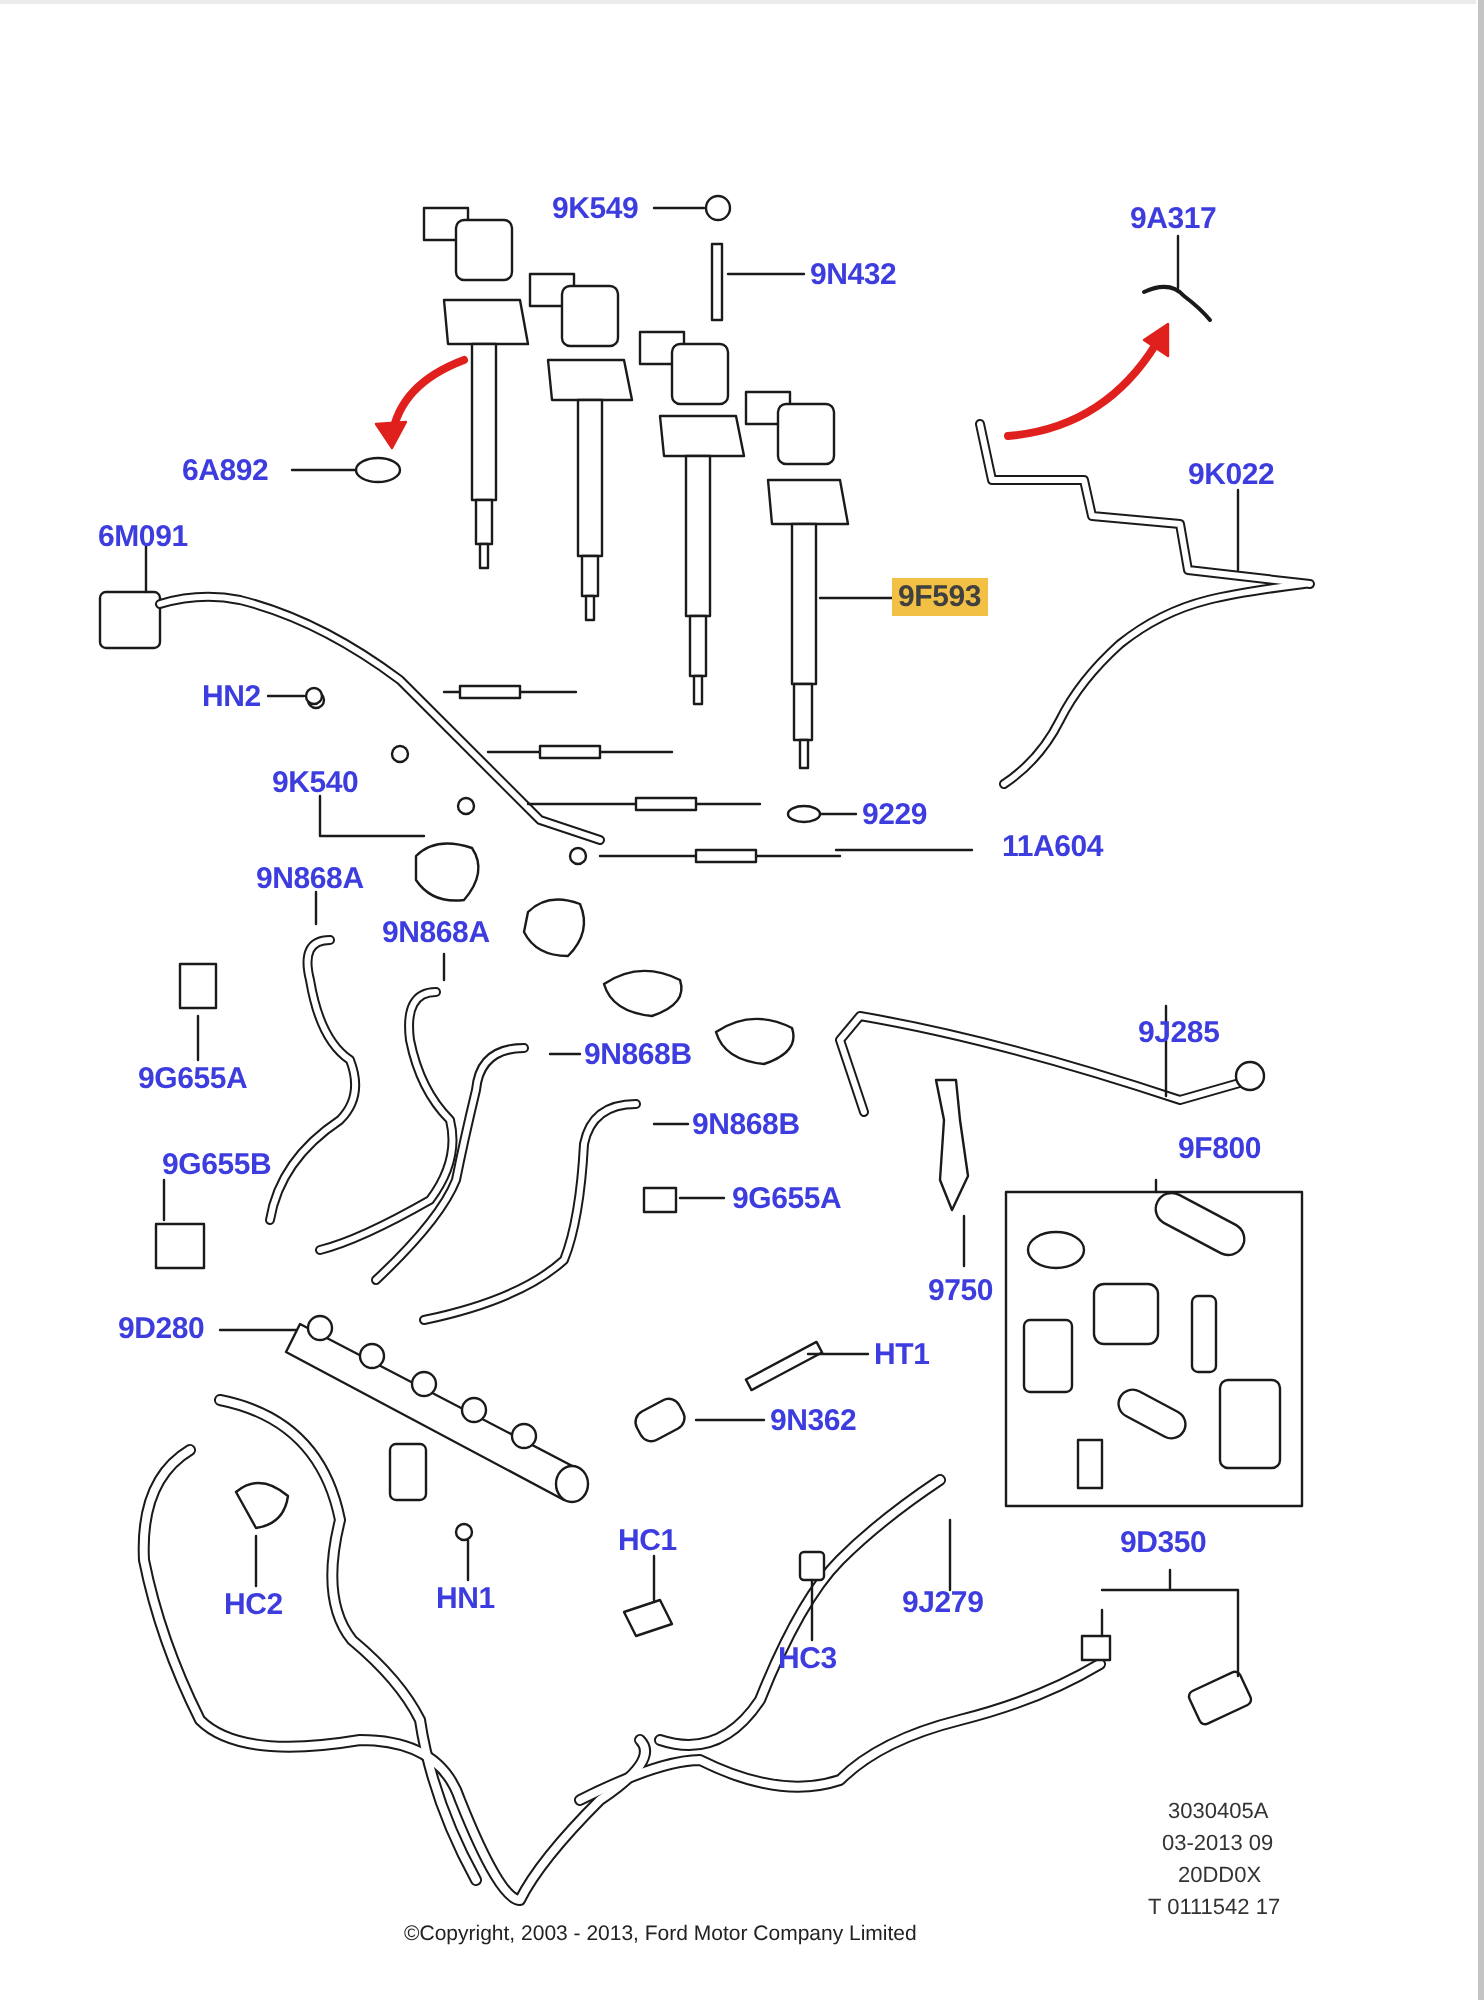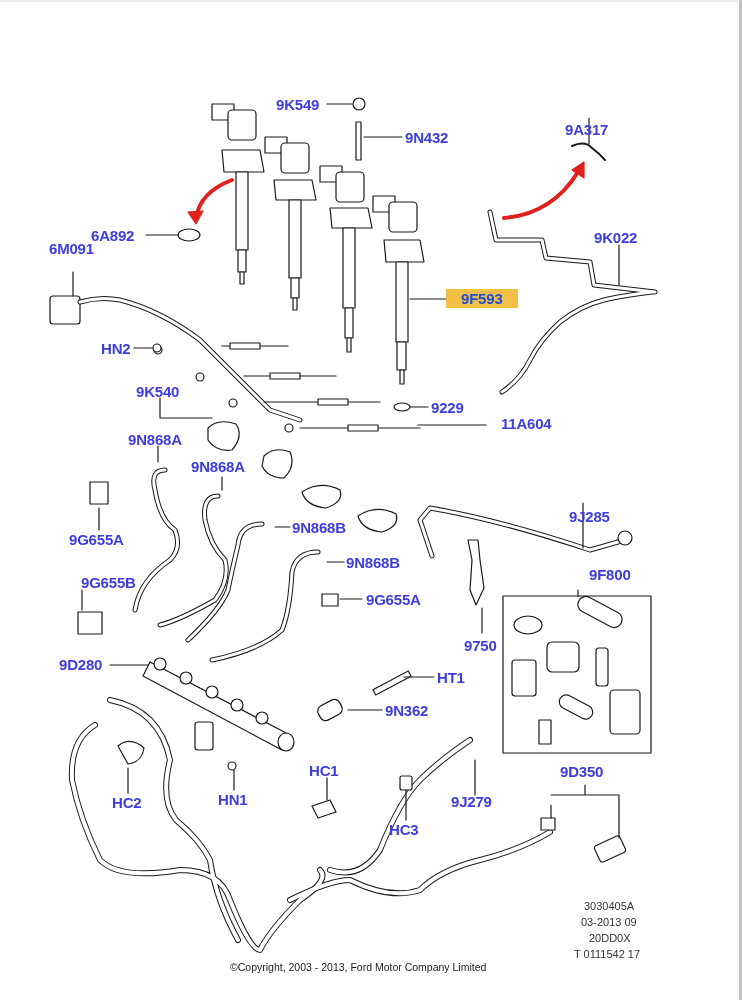--- a/index.html
+++ b/index.html
@@ -2,23 +2,23 @@
 <html><head>
 <meta charset="utf-8">
 <style>
   html, body { margin: 0; padding: 0; background: #ffffff; }
   body { width: 742px; height: 1000px; position: relative; overflow: hidden; font-family: "Liberation Sans", sans-serif; }
   .page { position: absolute; left: 0; top: 0; width: 738px; height: 1000px; background: #ffffff; }
   .top-edge { position: absolute; left: 0; top: 0; width: 738px; height: 2px; background: #ebebeb; }
   .right-edge { position: absolute; right: 0; top: 0; width: 3px; height: 1000px; background: #c4c4c4; }
   svg.drawing { position: absolute; left: 0; top: 0; }
   .part-label { position: absolute; font-weight: bold; font-size: 15px; color: #3d3ddf; white-space: nowrap; cursor: pointer; letter-spacing: -0.2px; }
-  .part-label.hl { background: #f2c044; color: #1d4ed8; padding: 1px 15px; }
+  .part-label.hl { background: #f2c044; color: #404040; padding: 1px 3px; }
   .meta { position: absolute; font-size: 11px; color: #333; white-space: nowrap; text-align: center; }
-  .copyright { position: absolute; left: 202px; top: 961px; font-size: 10.5px; color: #222; white-space: nowrap; margin-left: 28px; }
+  .copyright { position: absolute; left: 202px; top: 961px; font-size: 10.5px; color: #222; white-space: nowrap; }
 </style>
 </head>
 <body>
 
 <div class="page">
   <div class="top-edge"></div>
 
   <svg class="drawing" width="738" height="1000" viewBox="0 0 738 1000" fill="none" stroke="#1a1a1a" stroke-width="1.2" stroke-linecap="round" stroke-linejoin="round">
 
     <g>
@@ -206,24 +206,24 @@
       <path d="M551 805 L551 818 M551 795 L619 795 L619 838 M585 785 L585 795"></path>
       <path d="M128 768 L128 793"></path>
       <path d="M234 770 L234 790"></path>
       <path d="M475 760 L475 795"></path>
       <path d="M406 790 L406 820"></path>
     </g>
   </svg>
 
   <div class="part-label" style="left:276px;top:96px;">9K549</div>
   <div class="part-label" style="left:405px;top:129px;">9N432</div>
-  <div class="part-label" style="left:565px;top:101px;margin-top:20px;">9A317</div>
+  <div class="part-label" style="left:565px;top:101px;">9A317</div>
   <div class="part-label" style="left:91px;top:227px;">6A892</div>
   <div class="part-label" style="left:594px;top:229px;">9K022</div>
-  <div class="part-label" style="left:49px;top:240px;">6M091</div>
+  <div class="part-label" style="left:49px;top:260px;">6M091</div>
   <div class="part-label hl" style="left:446px;top:289px;">9F593</div>
   <div class="part-label" style="left:101px;top:340px;">HN2</div>
   <div class="part-label" style="left:136px;top:383px;">9K540</div>
   <div class="part-label" style="left:431px;top:399px;">9229</div>
   <div class="part-label" style="left:486px;top:415px;margin-left:15px;">11A604</div>
   <div class="part-label" style="left:128px;top:431px;">9N868A</div>
   <div class="part-label" style="left:191px;top:458px;">9N868A</div>
   <div class="part-label" style="left:569px;top:508px;">9J285</div>
   <div class="part-label" style="left:69px;top:531px;">9G655A</div>
   <div class="part-label" style="left:292px;top:519px;">9N868B</div>

